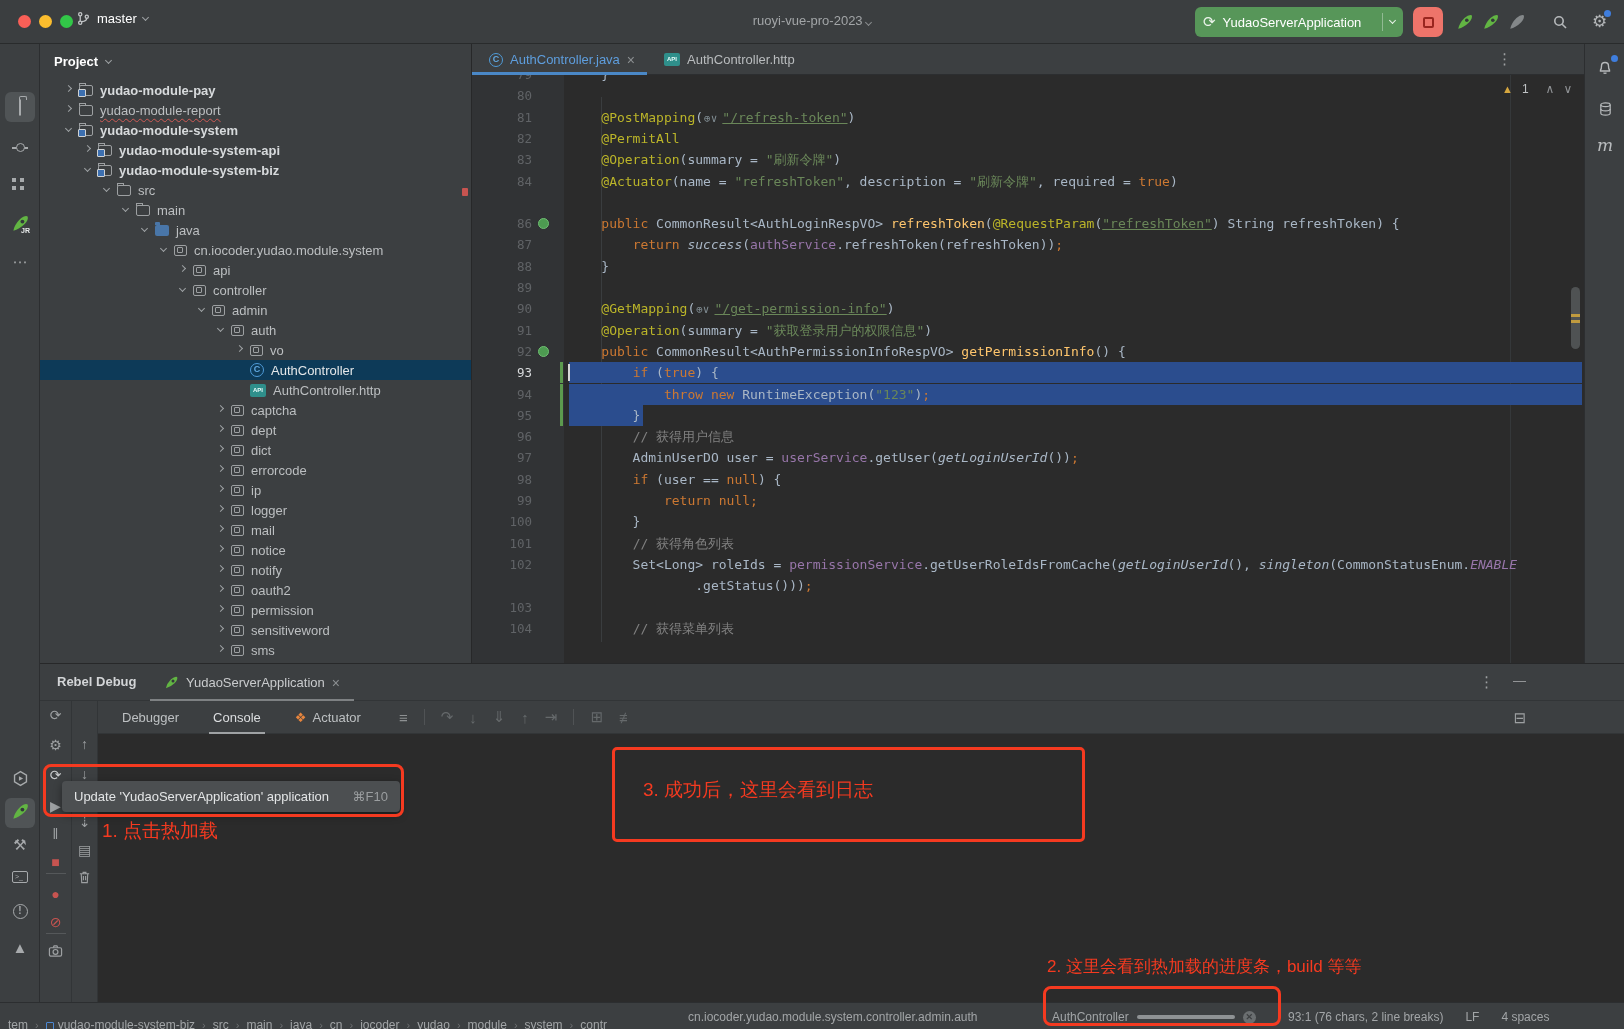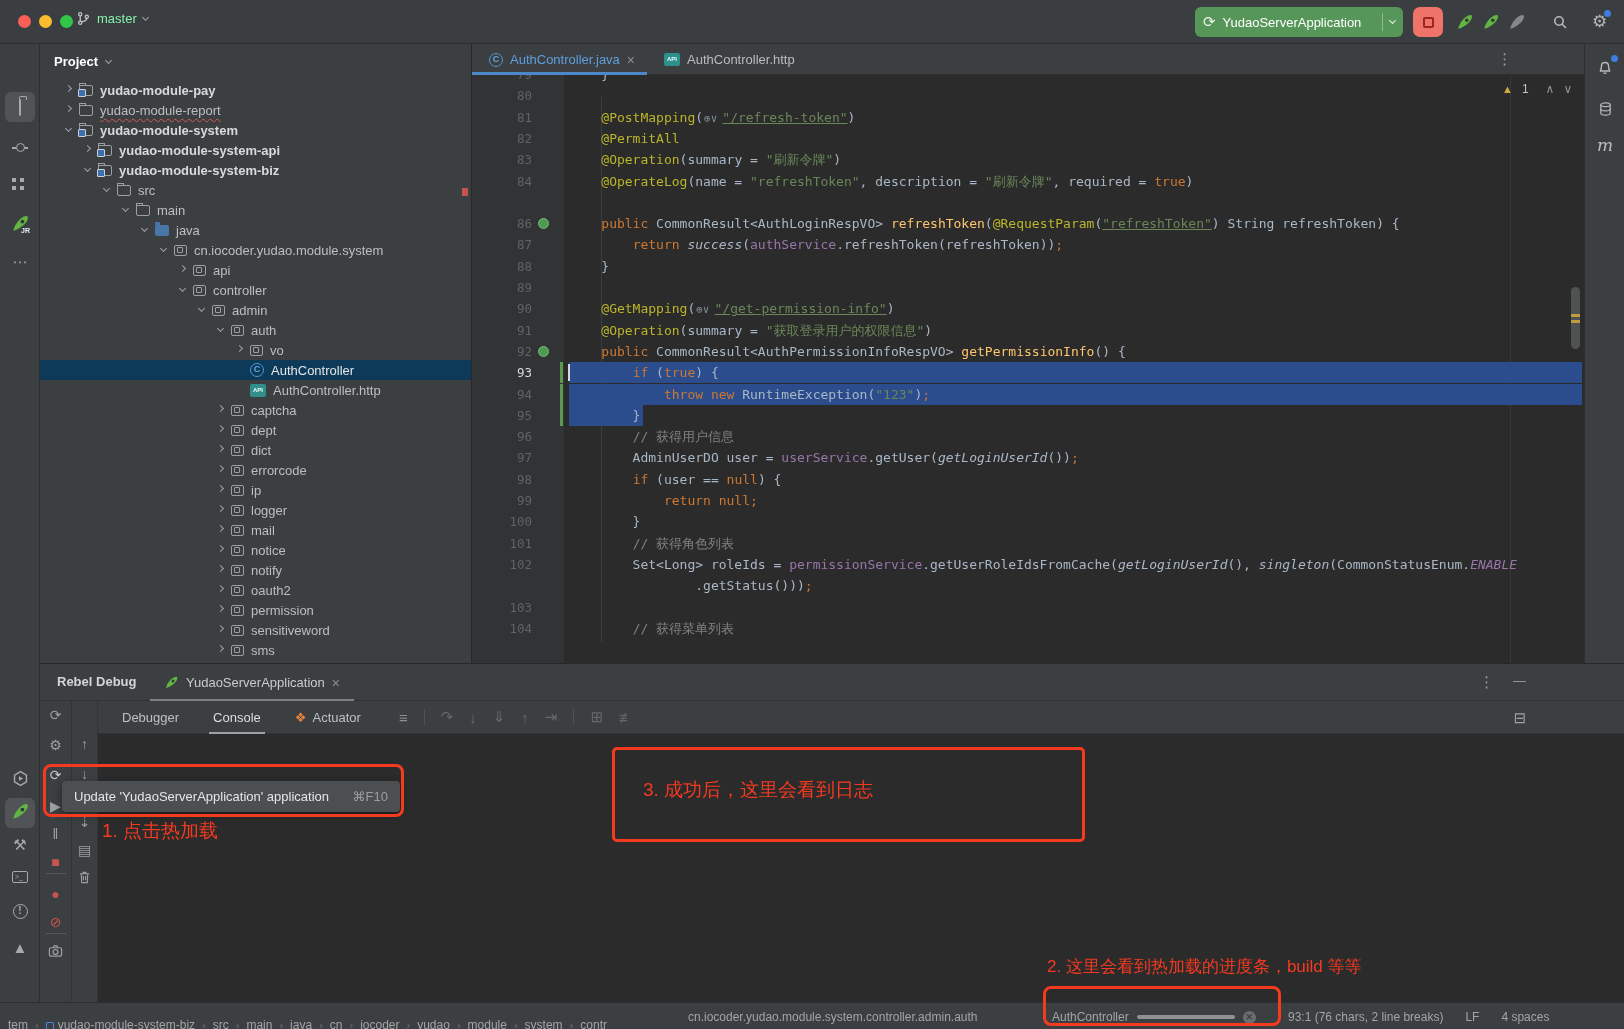--- a/index.html
+++ b/index.html
@@ -2,21 +2,21 @@
 <html><head>
 <meta charset="utf-8">
 <style>
   *{box-sizing:border-box;margin:0;padding:0}
   body{background:#1b1b1b;font-family:"Liberation Sans",sans-serif}
   #app{position:relative;width:1624px;height:1029px;background:#2b2b2b;overflow:hidden;color:#bcbec0;font-size:13px}
   
   .titlebar{position:absolute;left:0;top:0;width:1624px;height:44px;background:#3b3e40;border-bottom:1px solid #292b2c}
   .traffic{position:absolute;left:18px;top:15px;display:flex;gap:8px}
   .tl{width:13px;height:13px;border-radius:50%}
-  .branchw{position:absolute;left:76px;top:11px;display:flex;align-items:center;gap:6px;color:#86efac}
+  .branchw{position:absolute;left:76px;top:11px;display:flex;align-items:center;gap:6px;color:#ffffff}
   .wintitle{position:absolute;left:0;right:0;top:13px;text-align:center;color:#a2a5a7}
   .chev{display:inline-block;width:7px;height:7px;border-right:1.5px solid #9ea2a4;border-bottom:1.5px solid #9ea2a4;transform:rotate(45deg);margin-top:-3px}
   .chev.sm{width:5px;height:5px}
   .runbtn{position:absolute;left:1195px;top:7px;width:208px;height:30px;background:#579659;border-radius:6px;display:flex;align-items:center;color:#fff;padding:0 8px;gap:7px}
   .runbtn .rr{font-size:15px;color:#eaf3ea}
   .runbtn .div{width:1px;height:18px;background:rgba(255,255,255,.35);margin-left:auto}
   .stopbtn{position:absolute;left:1413px;top:7px;width:30px;height:30px;background:#ee746a;border-radius:7px;display:flex;align-items:center;justify-content:center}
   .stopbtn i{display:block;width:11px;height:11px;border:2.5px solid #99261f;border-radius:2px}
   .tb-ico{position:absolute;top:13px}
   .gear{font-size:17px;color:#b3b6b8}
@@ -143,20 +143,21 @@
     <div class="branchw">
       <svg width="15" height="15" viewBox="0 0 16 16" fill="none" stroke="#c2c5c7" stroke-width="1.4">
           <circle cx="4.5" cy="3.5" r="1.7"></circle>
           <circle cx="4.5" cy="12.5" r="1.7"></circle>
           <circle cx="11.5" cy="6" r="1.7"></circle>
           <path d="M4.5 5.2 V10.8 M11.5 7.7 Q11.5 10.6 6.2 11.4"></path>
         </svg>
       <span>master</span>
       <span class="chev sm"></span>
     </div>
+    <div class="wintitle"><span>ruoyi-vue-pro-2023</span> <span class="chev sm" style="border-color:#898c8e"></span></div>
     <div class="runbtn">
       <span class="rr">⟳</span>
       <span>YudaoServerApplication</span>
       <span class="div"></span>
       <span class="chev sm" style="border-color:#eaf3ea"></span>
     </div>
     <div class="stopbtn">
         <i></i>
       </div>
     <span class="tb-ico" style="left:1456px"><svg width="18" height="18" viewBox="0 0 16 16">
@@ -480,21 +481,21 @@
           <div class="crow" style="top: 52.9px;">
             <span class="ln">82</span>
             <span class="ctext"><span class="p">    </span><span class="a">@PermitAll</span></span>
           </div>
           <div class="crow" style="top: 74.2px;">
             <span class="ln">83</span>
             <span class="ctext"><span class="p">    </span><span class="a">@Operation</span><span class="p">(summary = </span><span class="s">"刷新令牌"</span><span class="p">)</span></span>
           </div>
           <div class="crow" style="top: 95.5px;">
             <span class="ln">84</span>
-            <span class="ctext"><span class="p">    </span><span class="a">@OperateLog</span><span class="p">(name = </span><span class="s">"refreshToken"</span><span class="p">, description = </span><span class="s">"刷新令牌"</span><span class="p">, required = </span><span class="k">true</span><span class="p">)</span></span>
+            <span class="ctext"><span class="p">    </span><span class="a">@Actuator</span><span class="p">(name = </span><span class="s">"refreshToken"</span><span class="p">, description = </span><span class="s">"刷新令牌"</span><span class="p">, required = </span><span class="k">true</span><span class="p">)</span></span>
           </div>
           <div class="crow" style="top: 138.1px;">
             <span class="ln">86</span>
             <div class="gdot"></div>
             <span class="ctext"><span class="p">    </span><span class="k">public</span><span class="p"> CommonResult&lt;AuthLoginRespVO&gt; </span><span class="m">refreshToken</span><span class="p">(</span><span class="a">@RequestParam</span><span class="p">(</span><span class="su">"refreshToken"</span><span class="p">) String refreshToken) {</span></span>
           </div>
           <div class="crow" style="top: 159.4px;">
             <span class="ln">87</span>
             <span class="ctext"><span class="p">        </span><span class="k">return</span><span class="p"> </span><span class="sm">success</span><span class="p">(</span><span class="f">authService</span><span class="p">.refreshToken(refreshToken))</span><span class="k">;</span></span>
           </div>

